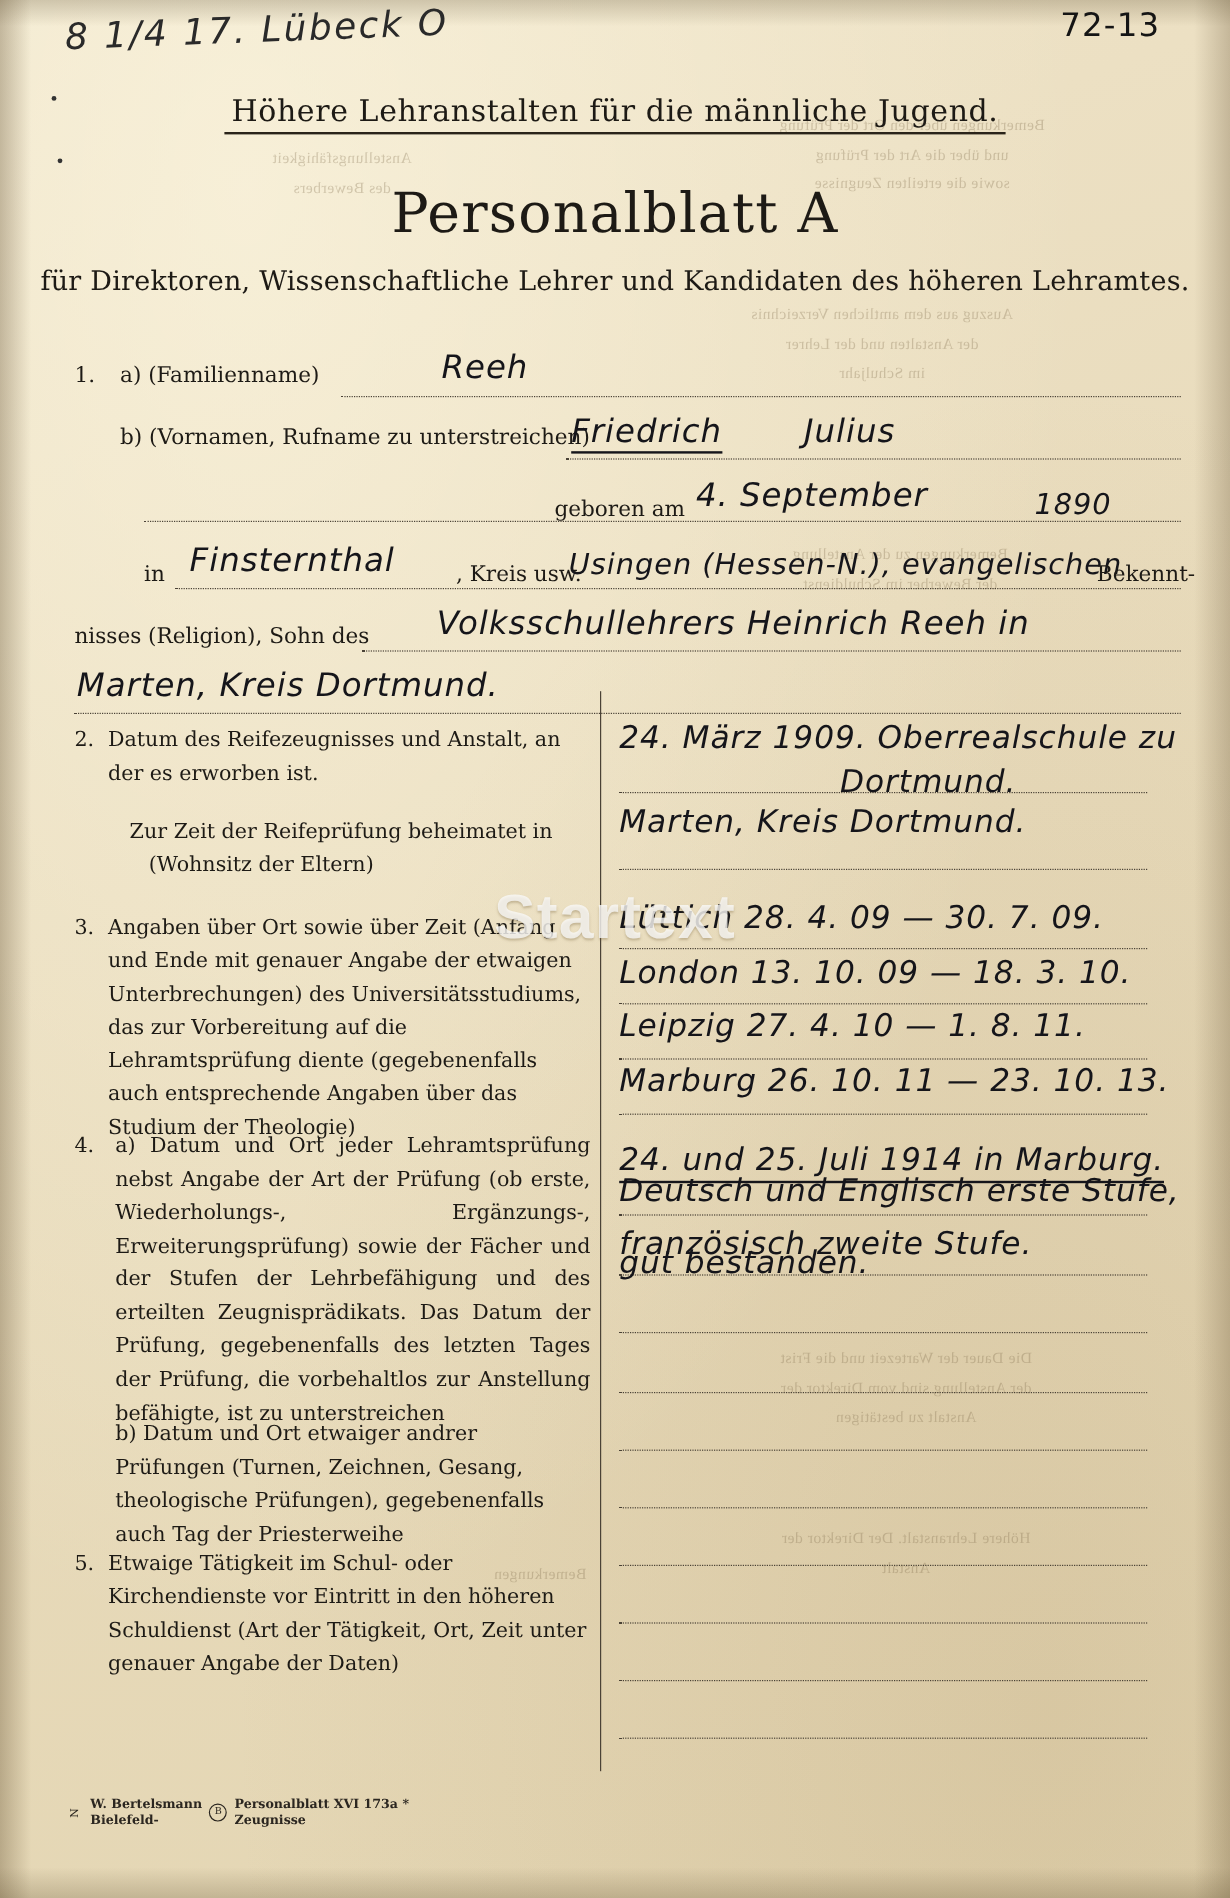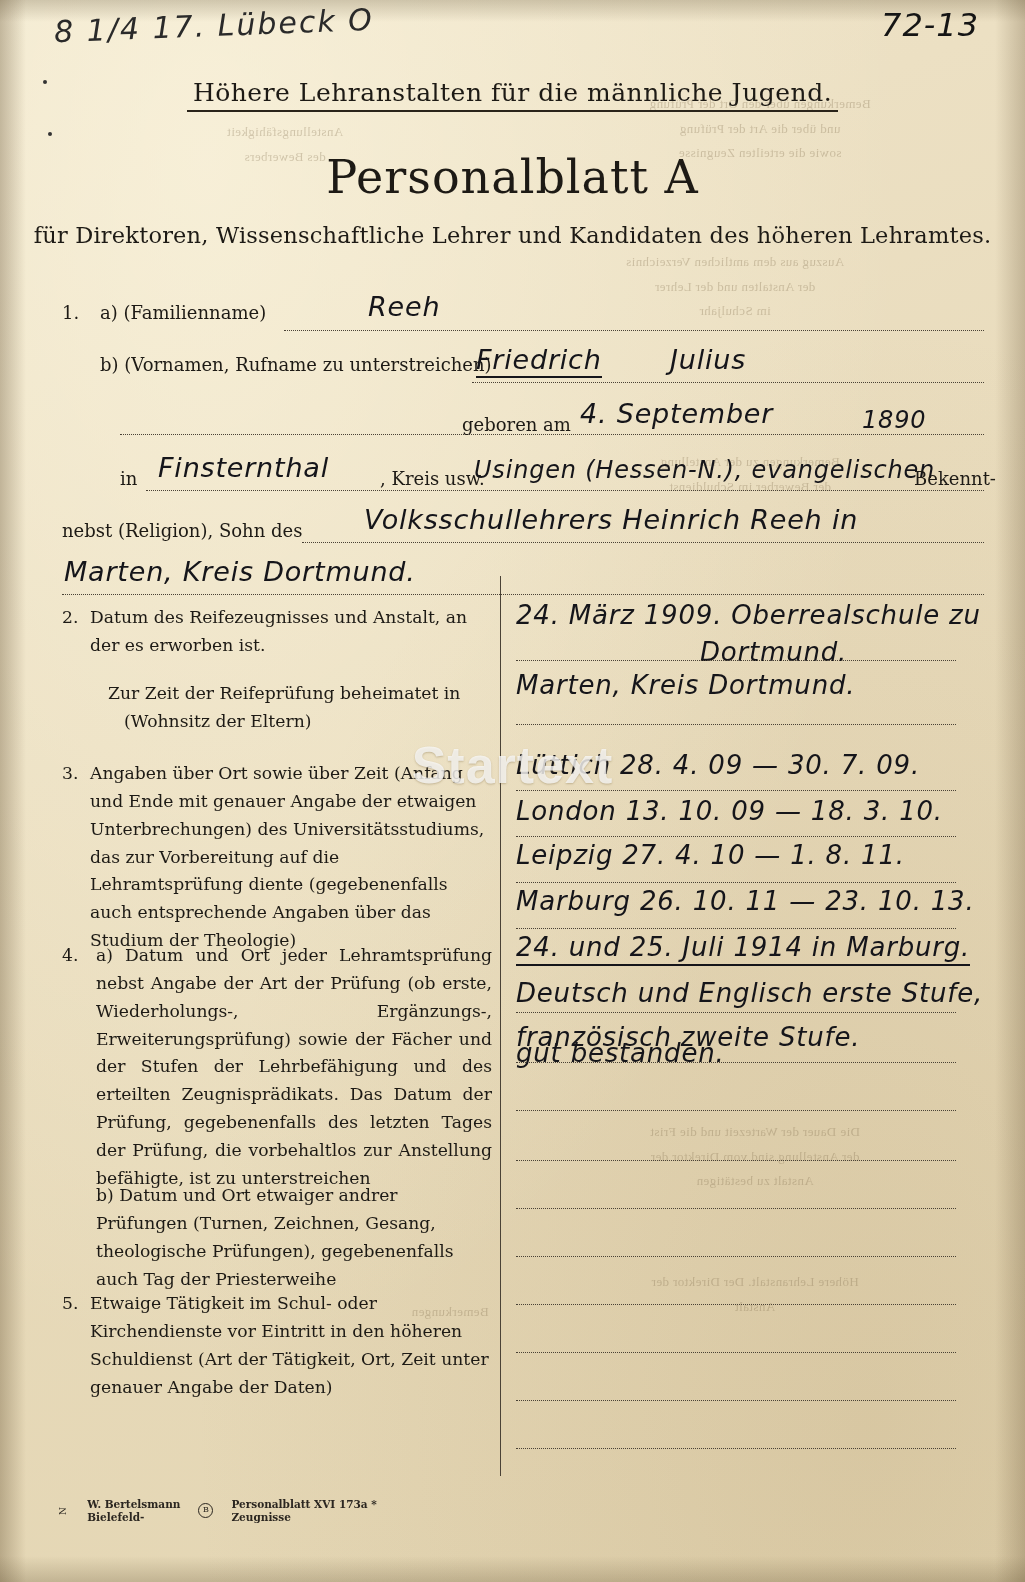--- a/index.html
+++ b/index.html
@@ -60,23 +60,23 @@
   .hand{
     font-family:"DejaVu Sans", sans-serif;
     font-style:italic;
     color:#1b1b1b;
     font-weight:500;
     letter-spacing:.6px;
   }
 
   
   .archive-no{
-    position:absolute;right:46px;top:6px;
-    font-family:"DejaVu Sans", sans-serif;font-style:italic;
-    font-size:32px;color:#151515;letter-spacing:1px;
+    position:absolute;right:58px;top:6px;
+    font-family:"DejaVu Sans", sans-serif;
+    font-size:27px;color:#151515;letter-spacing:1px;
   }
   .top-scribble{
     position:absolute;left:54px;top:8px;
     font-family:"DejaVu Sans", sans-serif;font-style:italic;
     font-size:30px;color:#2a2a2a;letter-spacing:2px;
     transform:rotate(-2.2deg);
   }
   .dot1{position:absolute;left:43px;top:80px;width:4px;height:4px;background:#333;border-radius:50%;}
   .dot2{position:absolute;left:48px;top:132px;width:4px;height:4px;background:#333;border-radius:50%;}
 
@@ -124,41 +124,41 @@
   .item .n{position:absolute;left:0;top:0;width:26px;}
   .item .t{margin-left:28px;display:block;}
   .item .t.ind{margin-left:46px;}
 
   
   .rhw{
     position:absolute;left:516px;
     font-family:"DejaVu Sans", sans-serif;font-style:italic;
     font-size:26px;color:#15151a;letter-spacing:.8px;white-space:nowrap;
   }
-  .rhw.u{border-bottom:2px solid #15151a;padding-bottom:2px;}
+  .rhw.u{border-bottom:2px solid #15151a;padding-bottom:2px;margin-top:20px;}
 
   .rline{position:absolute;left:516px;width:440px;border-bottom:1.6px dotted #4a4236;}
 
   
   .watermark{
     position:absolute;left:0;right:0;top:735px;text-align:center;
     font-family:"Liberation Sans", sans-serif;
     font-weight:bold;font-size:52px;
     color:rgba(250,250,250,0.78);
     text-shadow:0 1px 2px rgba(120,100,60,.35);
     letter-spacing:1px;
     pointer-events:none;
   }
 
   
   .imprint{
     position:absolute;left:58px;bottom:58px;
     font-family:"DejaVu Serif", serif;
     font-size:10.5px;line-height:1.25;color:#2b2620;
-    display:flex;align-items:center;gap:18px;margin-top:28px;
+    display:flex;align-items:center;gap:6px;margin-top:28px;
   }
   .imprint .vert{
     writing-mode:vertical-rl;transform:rotate(180deg);font-size:9px;
   }
   .imprint .bullet{
     display:inline-block;width:13px;height:13px;border-radius:50%;
     border:1.3px solid #2b2620;line-height:11px;text-align:center;font-size:8px;
   }
   .imp-col{display:flex;flex-direction:column;}
 </style>
@@ -226,21 +226,21 @@
     <div class="row">
       <span class="lbl fraktur" style="left:58px;top:16px;">in</span>
       <span class="dots" style="left:84px;top:38px;width:838px;"></span>
       <span class="hw" style="left:96px;top:0px;">Finsternthal</span>
       <span class="lbl fraktur" style="left:318px;top:16px;">, Kreis usw.</span>
       <span class="hw sm" style="left:412px;top:4px;">Usingen (Hessen-N.), evangelischen</span>
       <span class="lbl fraktur" style="left:852px;top:16px;">Bekennt-</span>
     </div>
 
     <div class="row">
-      <span class="lbl fraktur" style="left:0px;top:16px;">nebst (Religion), Sohn des</span>
+      <span class="lbl fraktur" style="left:0px;top:16px;">nisses (Religion), Sohn des</span>
       <span class="dots" style="left:240px;top:38px;width:682px;"></span>
       <span class="hw" style="left:302px;top:0px;">Volksschullehrers Heinrich Reeh in</span>
     </div>
 
     <div class="row">
       <span class="dots" style="left:0px;top:38px;width:922px;"></span>
       <span class="hw" style="left:2px;top:0px;">Marten, Kreis Dortmund.</span>
     </div>
   </div>
 

